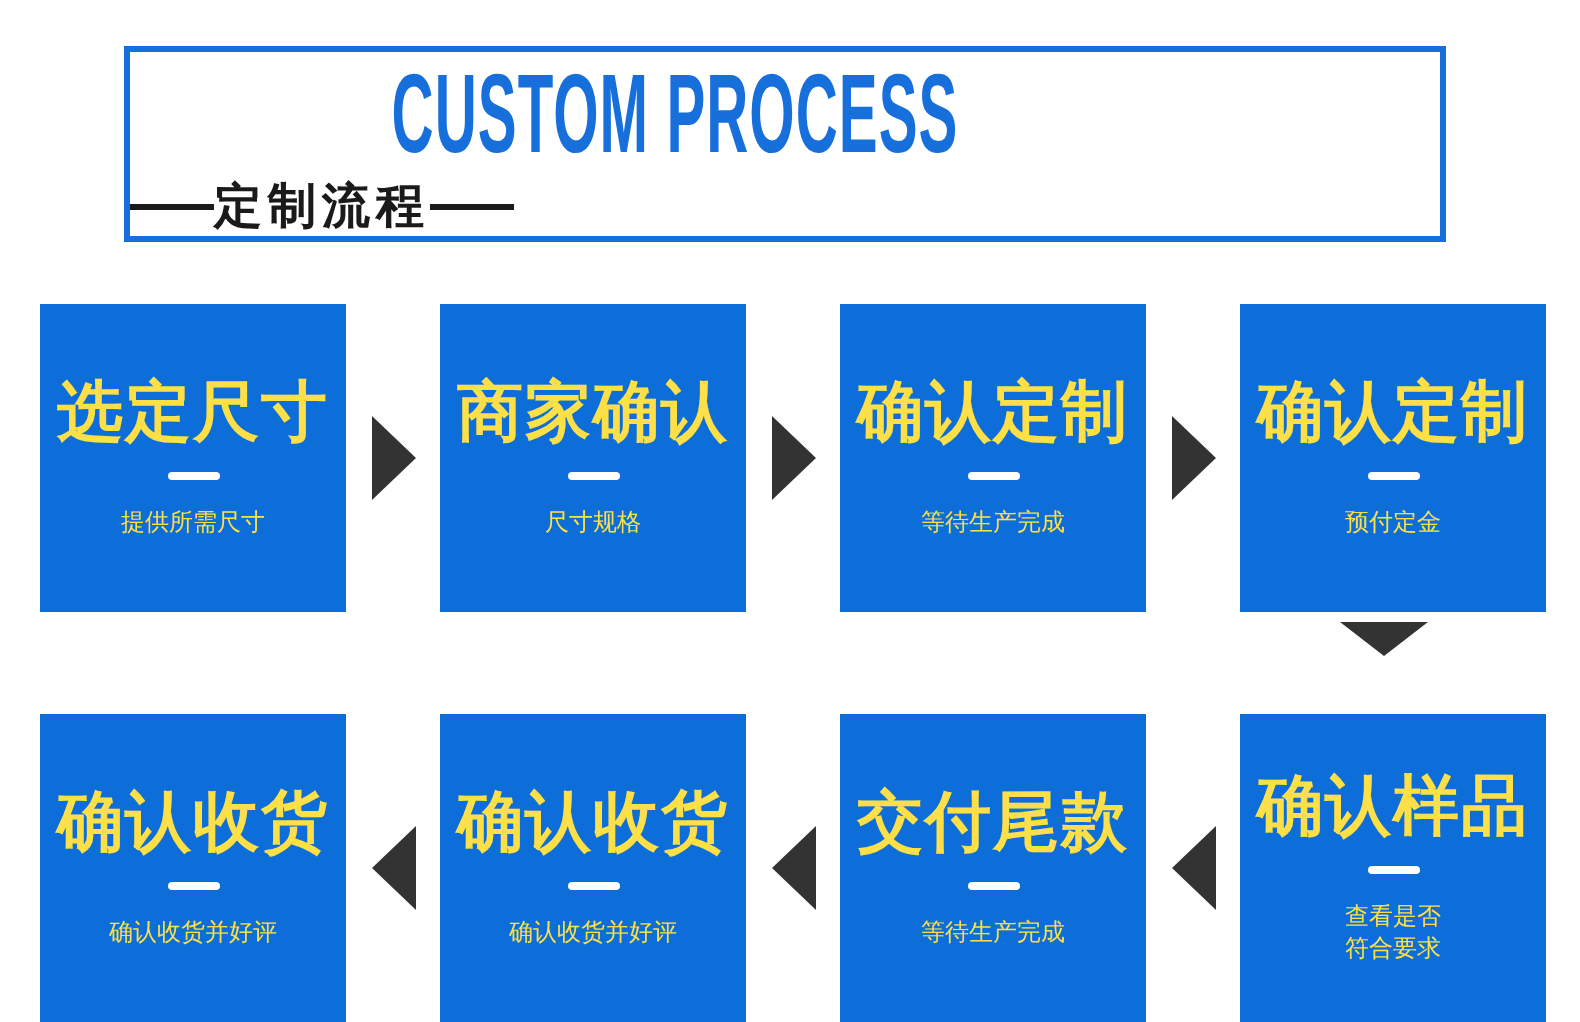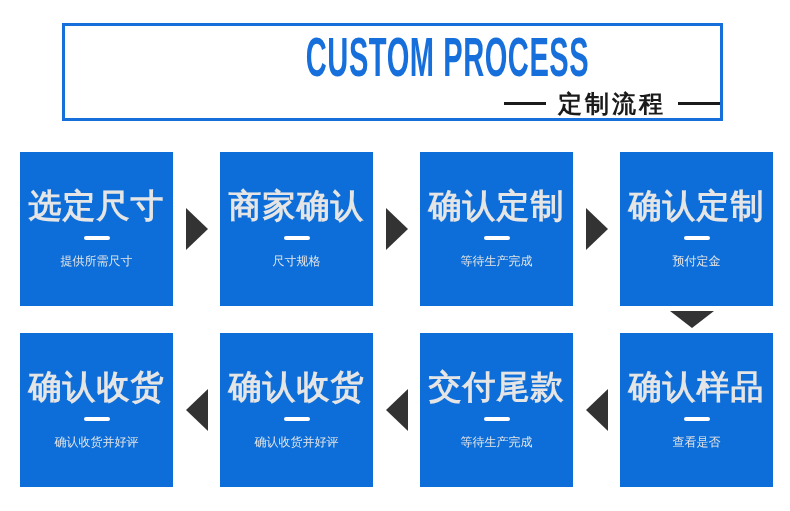--- a/index.html
+++ b/index.html
@@ -13,47 +13,48 @@
     width:790px;height:511px;background:#ffffff;overflow:hidden;
     font-family:"Liberation Sans","DejaVu Sans",sans-serif;
   }
   
   .header-box{
     box-sizing:border-box;
     margin:23px 0 0 62px;
     width:661px;height:98px;
     border:3px solid var(--accent-blue);
     background:#ffffff;
-    display:flex;flex-direction:column;align-items:flex-end;justify-content:center;
+    display:flex;flex-direction:column;align-items:flex-start;justify-content:center;
     overflow:hidden;
   }
   .title-en{
     color:var(--accent-blue);
     font-weight:bold;font-size:56px;line-height:1;
     white-space:nowrap;
     transform:scale(0.52,1);
     letter-spacing:1px;
   }
-  .title-zh-row{display:flex;align-items:center;gap:12px;margin-top:7px;}
+  .title-zh-row{display:flex;align-items:center;margin-top:7px;}
   .zh-line{width:42px;height:3px;background:var(--ink);}
   .title-zh{
     font-size:24px;font-weight:600;color:var(--ink);
     letter-spacing:3px;line-height:1;
   }
   
   .flow-row{
     display:flex;align-items:stretch;
     margin-left:20px;margin-right:17px;
     height:154px;
+    margin-top:24px;
   }
   .row-1{margin-top:31px;}
   .step-box{
     flex:0 0 153px;width:153px;
     background:var(--box-blue);
-    color:#e5e5e5;
+    color:#fde047;
     display:flex;flex-direction:column;align-items:center;justify-content:center;
     box-sizing:border-box;
     text-align:center;
   }
   .box-title{font-size:33px;font-weight:bold;line-height:1;letter-spacing:1px;white-space:nowrap;}
   .box-dash{width:26px;height:4px;background:#ffffff;border-radius:2px;margin:14px 0 13px;}
   .box-sub{font-size:12px;line-height:1.35;white-space:nowrap;}
   .box-sub.sub2:empty{display:none;}
   .arrow-cell{flex:1 1 auto;display:flex;align-items:center;justify-content:center;}
   .tri-right{
@@ -151,14 +152,15 @@
     <div class="box-sub">等待生产完成</div>
 
   </div>
   <div class="arrow-cell">
     <i class="tri-left"></i>
   </div>
   <div class="step-box">
     <div class="box-title">确认样品</div>
     <div class="box-dash"></div>
     <div class="box-sub">查看是否</div>
+    <div class="box-sub sub2">符合要求</div>
   </div>
 </div>
 
 </body></html>

